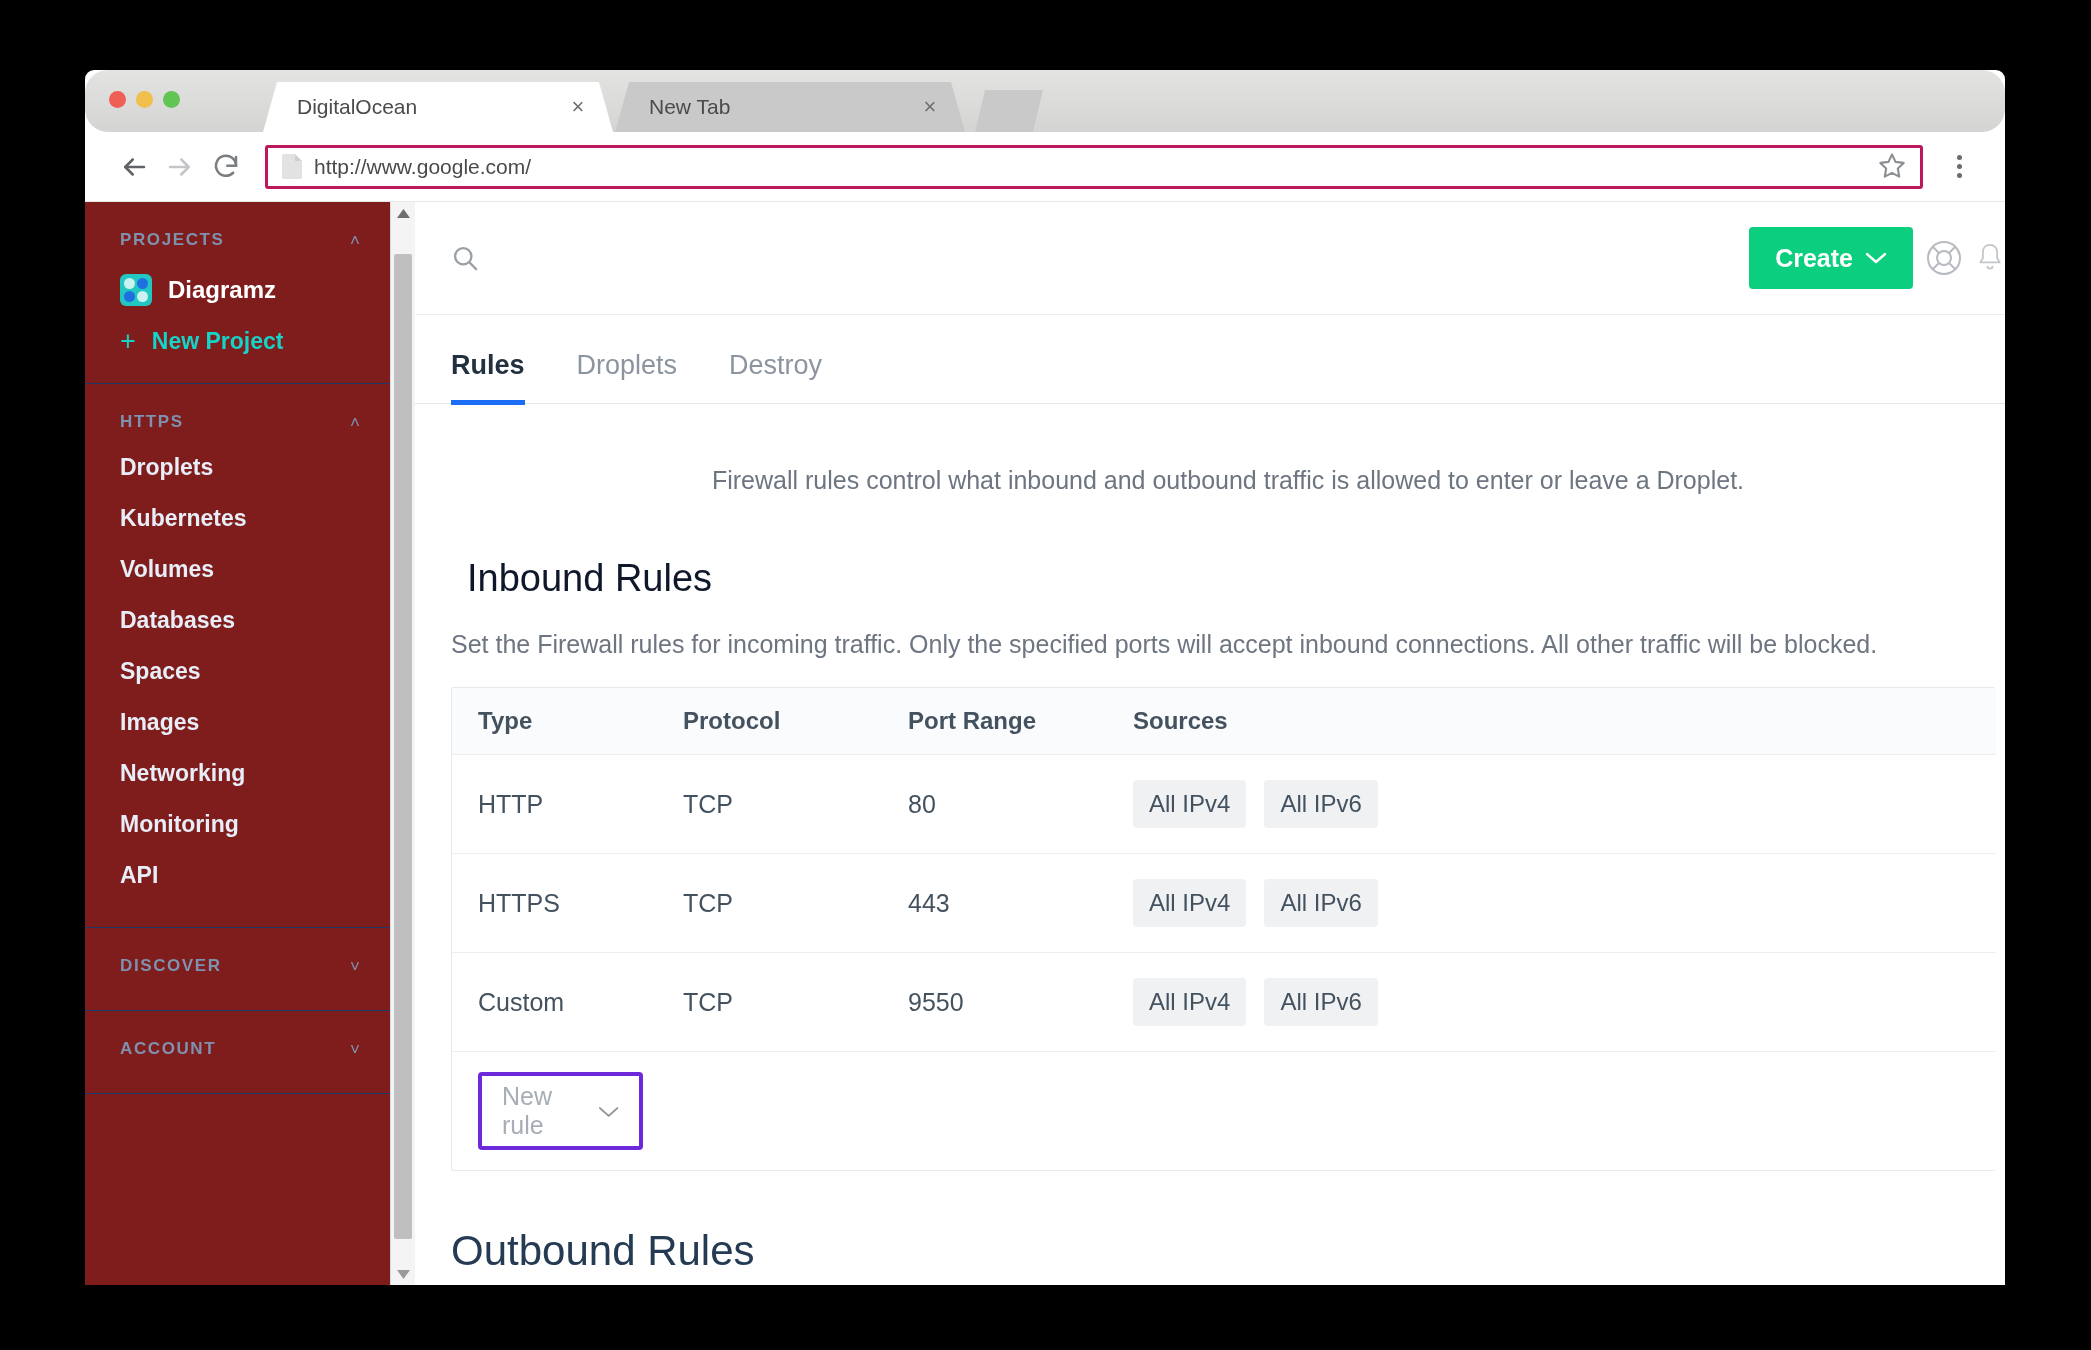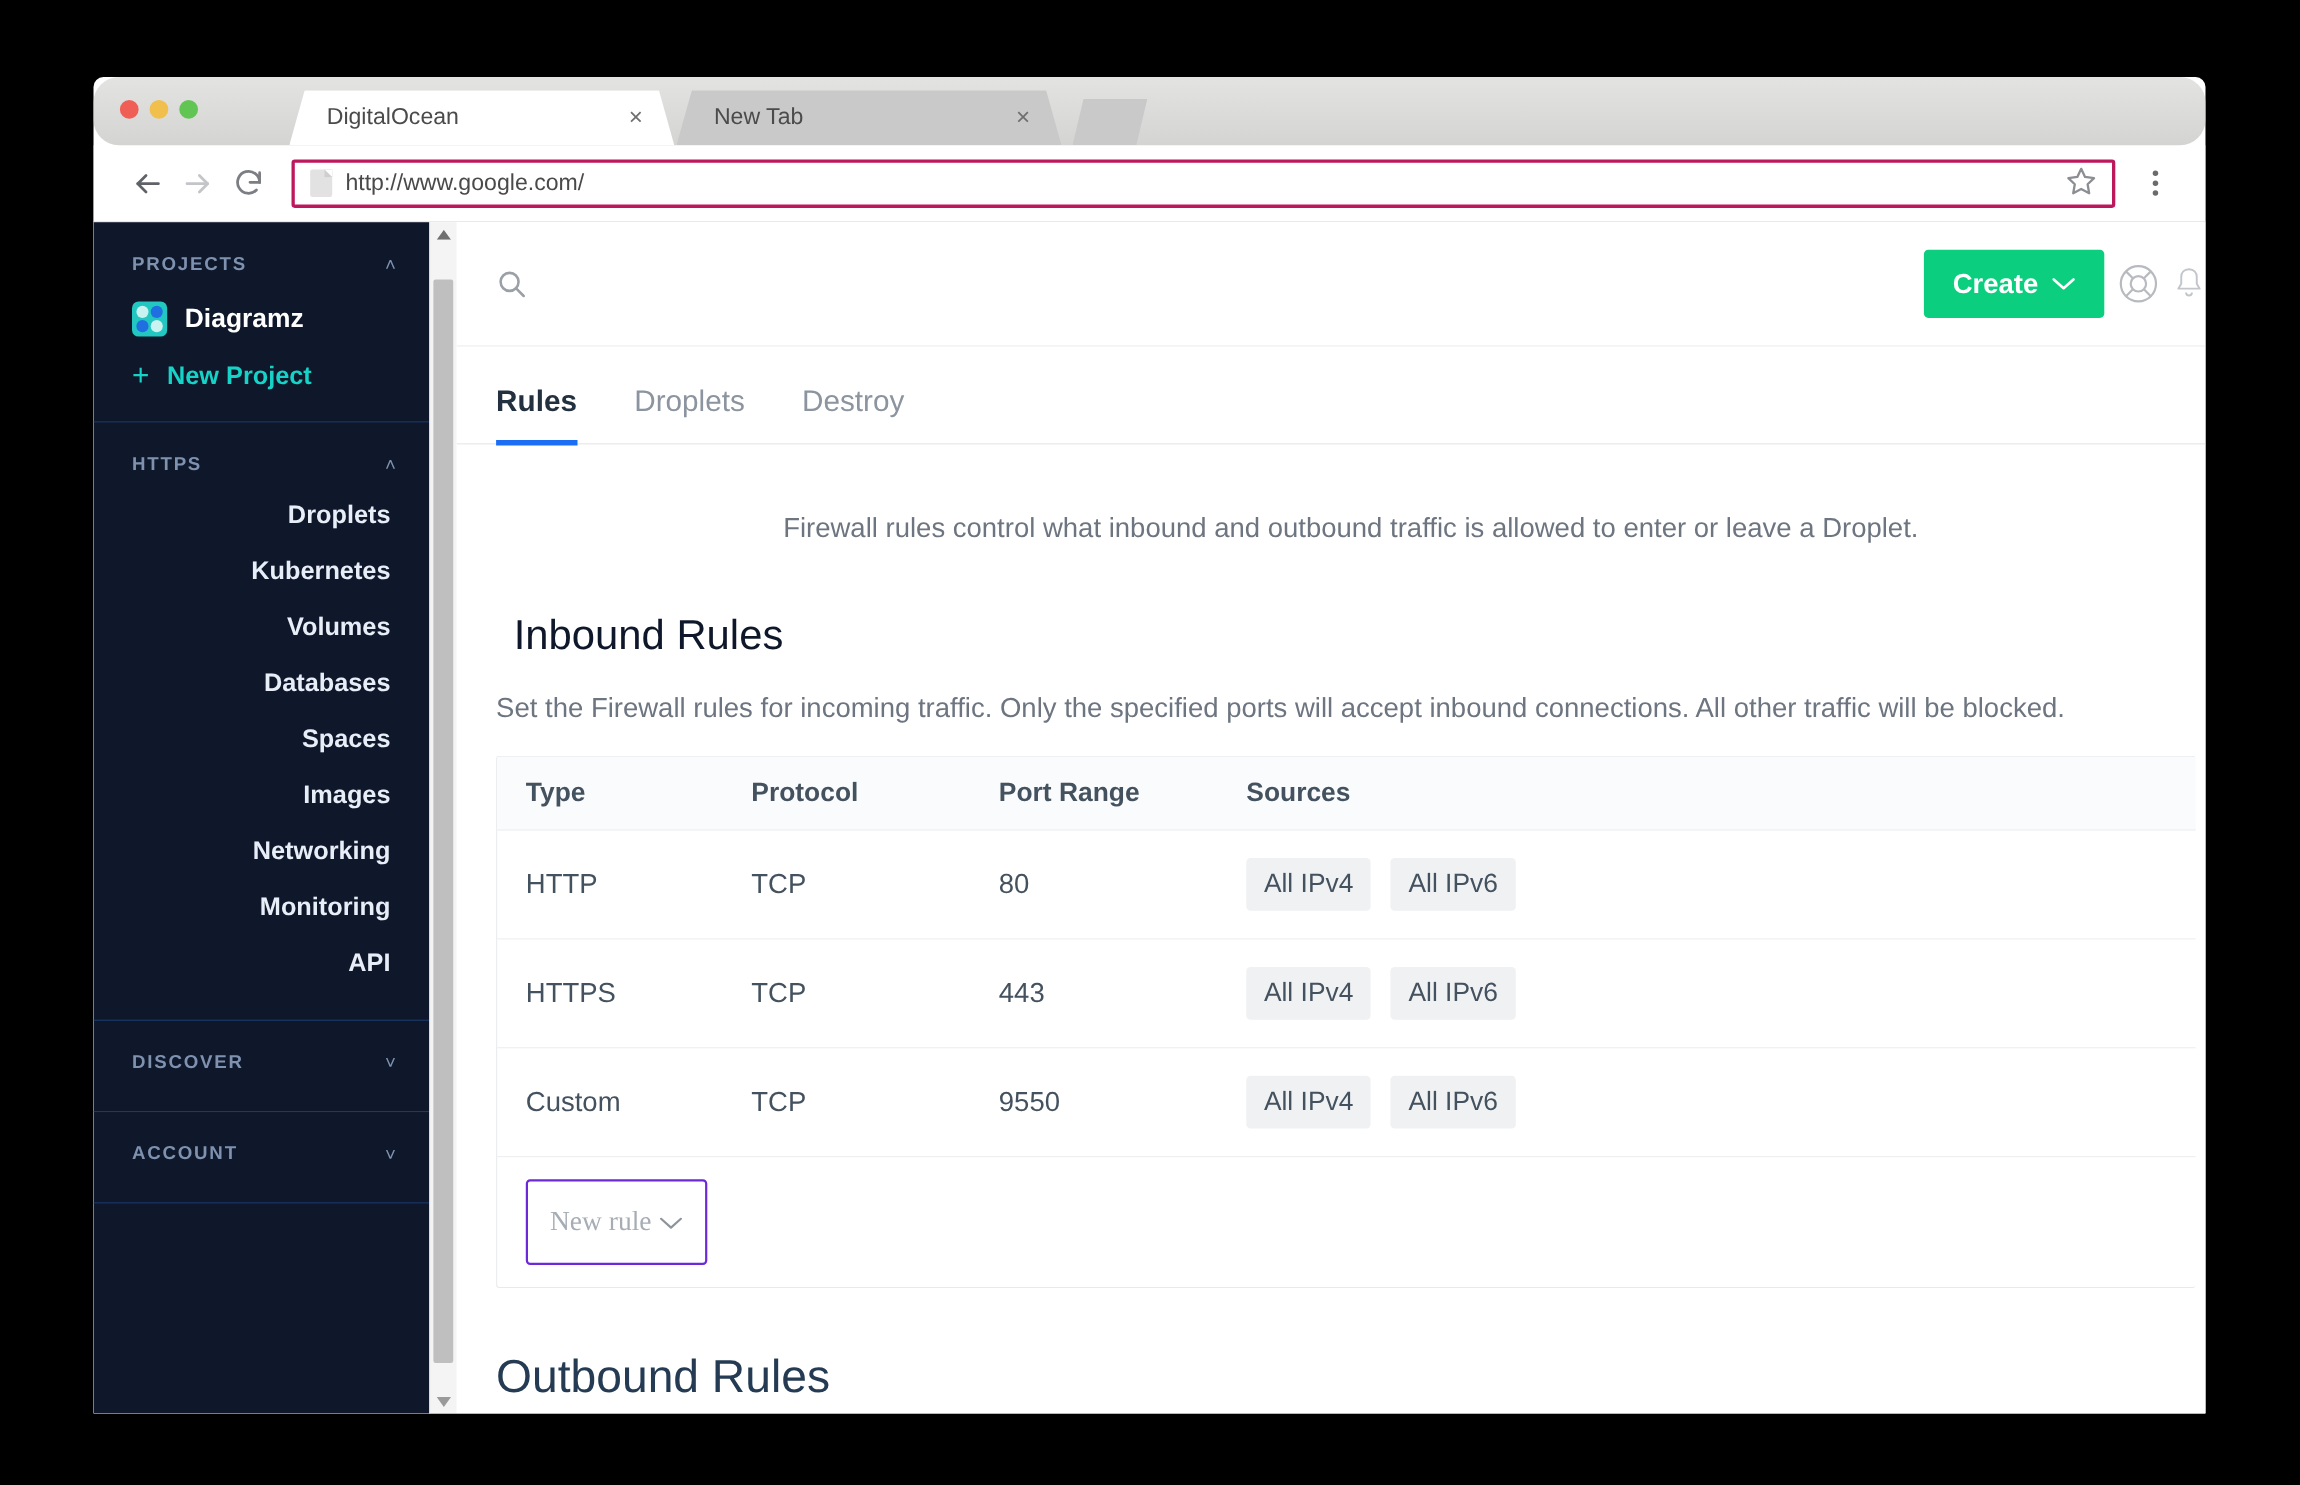--- a/index.html
+++ b/index.html
@@ -69,22 +69,22 @@
   .pageicon{width:20px;height:25px;background:#e2e2e2;border-radius:2px;position:relative;}
   .pageicon:after{content:"";position:absolute;right:0;top:0;border-width:0 7px 7px 0;
     border-style:solid;border-color:#fff #fff #cfcfcf #cfcfcf;}
   .star{margin-left:auto;}
   .kebab{width:40px;display:flex;flex-direction:column;align-items:center;gap:4px;}
   .kebab i{width:5px;height:5px;border-radius:50%;background:#6b6b6b;display:block;}
   
   .viewport{display:flex;height:1083px;background:#fff;}
   
   .sidebar{
-    width:305px;background:#0f172a;color:#fff;flex:0 0 305px;
-    display:flex;flex-direction:column;text-align:right;
+    width:305px;background:#7f1d1d;color:#fff;flex:0 0 305px;
+    display:flex;flex-direction:column;
   }
   .sb-section{border-bottom:1px solid #1b3a68;}
   .sb-head{
     display:flex;align-items:center;justify-content:space-between;
     padding:28px 30px 10px 35px;
   }
   .sb-title{
     font-size:17px;letter-spacing:1.6px;font-weight:bold;color:#7e92b0;
   }
   .chev{color:#7e92b0;font-size:17px;line-height:1;}
@@ -163,23 +163,23 @@
   .c-type{width:205px;padding-left:26px;}
   .c-proto{width:225px;}
   .c-port{width:225px;}
   .c-src{flex:1;display:flex;gap:18px;align-items:center;}
   .chip{
     background:#f0f1f3;border-radius:4px;padding:10px 16px;
     font-size:24px;color:#44525f;
   }
   .newrule-row{height:118px;display:flex;align-items:center;padding-left:26px;}
   .newrule{
-    width:165px;height:78px;border:2px solid #6d28d9;border-radius:4px;
+    width:165px;height:78px;border:4px solid #6d28d9;border-radius:4px;
     display:flex;align-items:center;justify-content:space-between;
-    padding:0 20px;box-sizing:border-box;cursor:pointer;font-family:Liberation Serif, serif;
+    padding:0 20px;box-sizing:border-box;cursor:pointer;
   }
   .newrule span{font-size:25px;color:#a7adb5;}
   .h2-out{font-size:42px;color:#243b53;font-weight:normal;margin:56px 0 0 0;}
 </style>
 </head>
 <body>
 
 <div class="window">
 
   <div class="tabstrip">

